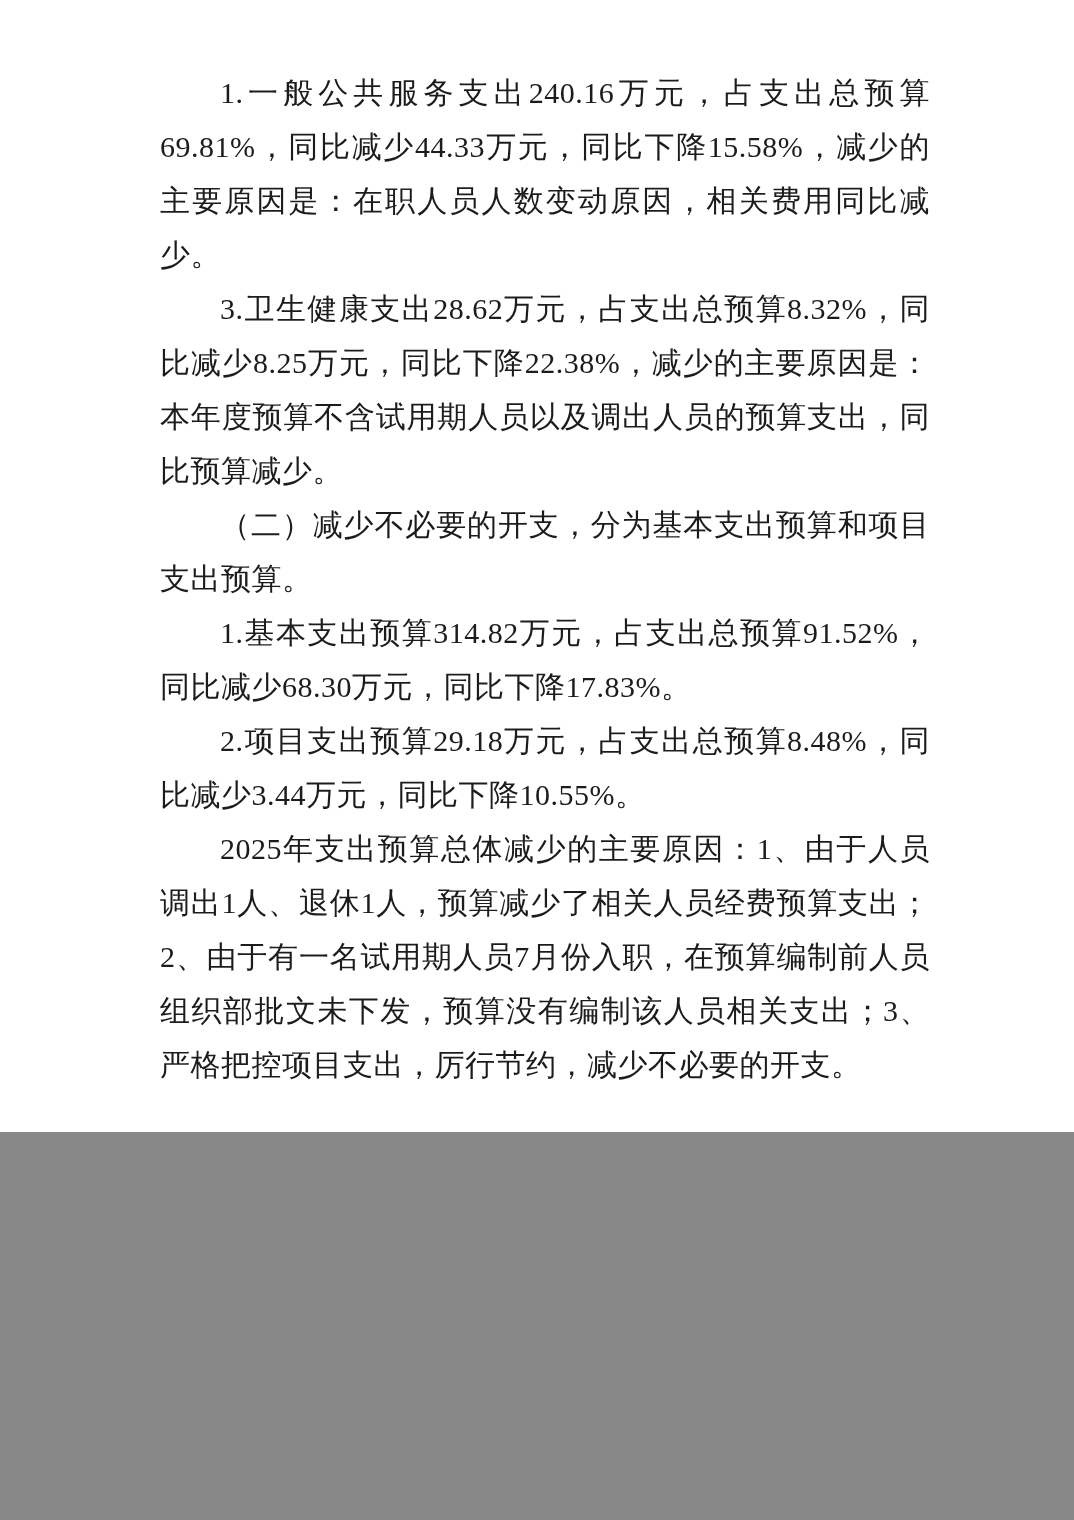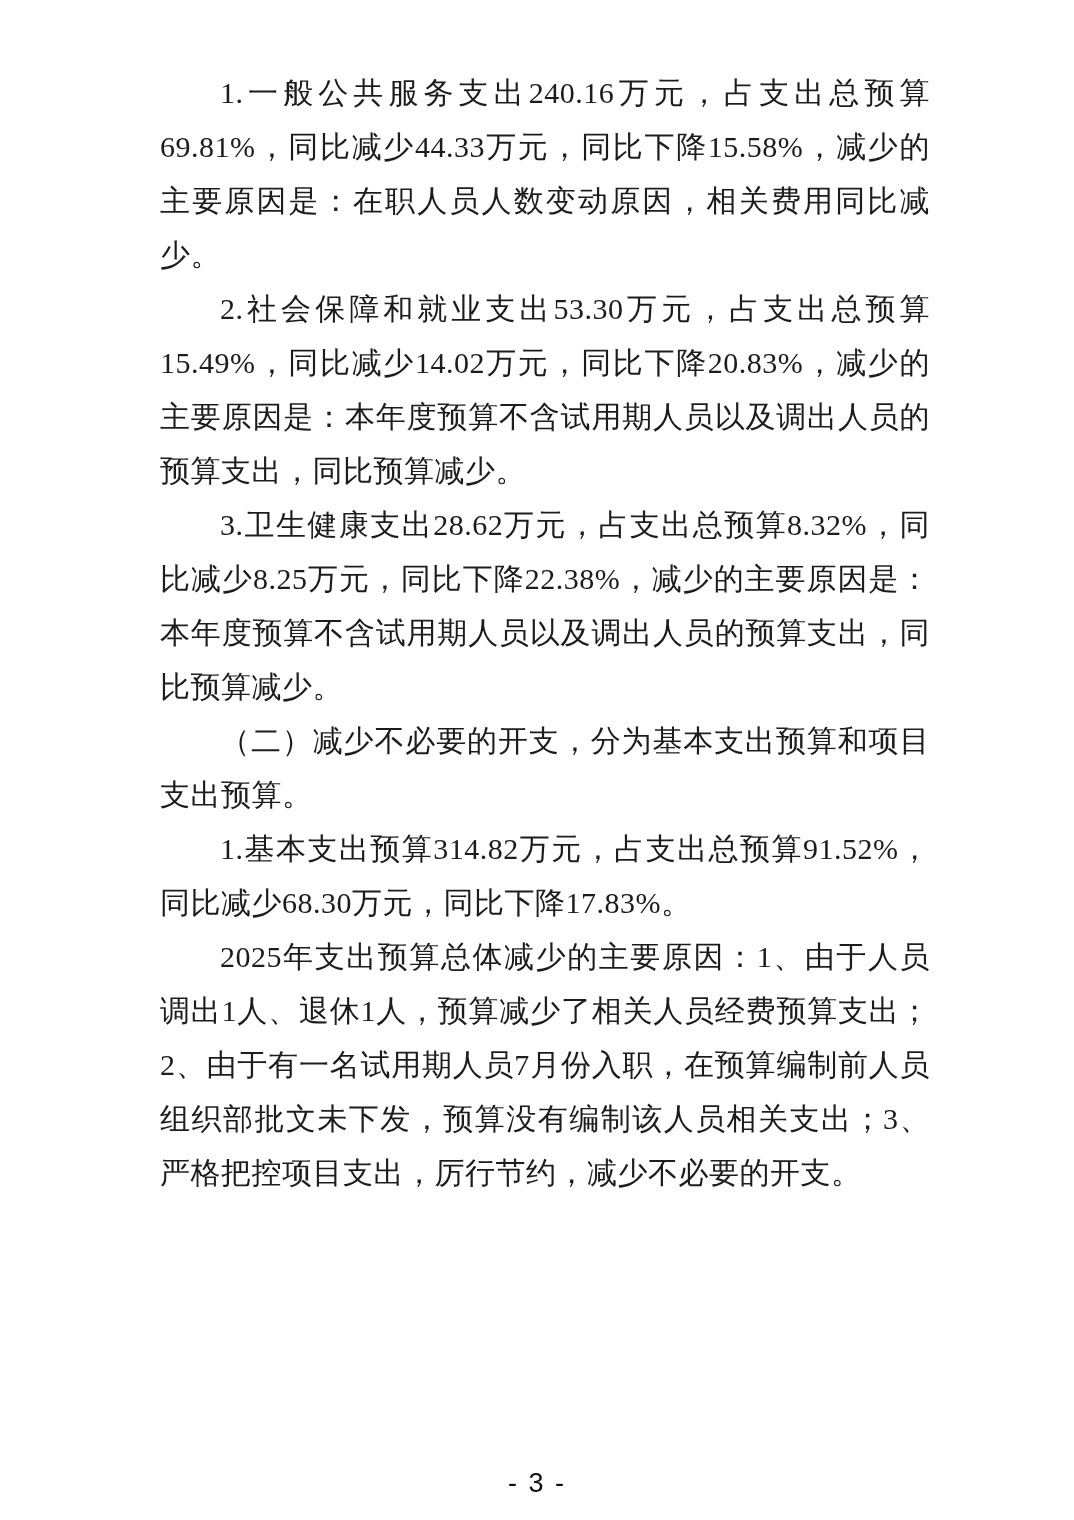--- a/index.html
+++ b/index.html
@@ -1,20 +1,20 @@
 <!DOCTYPE html>
 <html><head>
 <meta charset="utf-8">
 <style>
   * { margin: 0; padding: 0; box-sizing: border-box; }
   html, body { background: #888; }
   .page {
     position: relative;
     width: 1074px;
-    height: 1520px;
+    height: 1132px;
     margin: 0 auto;
     background: #ffffff;
     overflow: hidden;
     font-family: "Liberation Serif", "DejaVu Serif", serif;
   }
   .content {
     position: absolute;
     left: 160px;
     top: 66px;
     width: 770px;
@@ -39,21 +39,21 @@
     color: #111111;
     letter-spacing: 2px;
   }
 </style>
 </head>
 <body>
 
 <div class="page">
   <div class="content">
     <p>1.一般公共服务支出240.16万元，占支出总预算69.81%，同比减少44.33万元，同比下降15.58%，减少的主要原因是：在职人员人数变动原因，相关费用同比减少。</p>
-    <p>2.社会保障和就业支出53.30万元，占支出总预算15.49%，同比减少14.02万元，同比下降20.83%，减少的主要原因是：本年度预算不含试用期人员以及调出人员的预算支出，同比预算减少。</p>
     <p>3.卫生健康支出28.62万元，占支出总预算8.32%，同比减少8.25万元，同比下降22.38%，减少的主要原因是：本年度预算不含试用期人员以及调出人员的预算支出，同比预算减少。</p>
     <p>（二）减少不必要的开支，分为基本支出预算和项目支出预算。</p>
     <p>1.基本支出预算314.82万元，占支出总预算91.52%，同比减少68.30万元，同比下降17.83%。</p>
+    <p>2.项目支出预算29.18万元，占支出总预算8.48%，同比减少3.44万元，同比下降10.55%。</p>
     <p>2025年支出预算总体减少的主要原因：1、由于人员调出1人、退休1人，预算减少了相关人员经费预算支出；2、由于有一名试用期人员7月份入职，在预算编制前人员组织部批文未下发，预算没有编制该人员相关支出；3、严格把控项目支出，厉行节约，减少不必要的开支。</p>
 
   </div>
   <div class="page-number">- 3 -</div>
 </div>
 
 </body></html>

